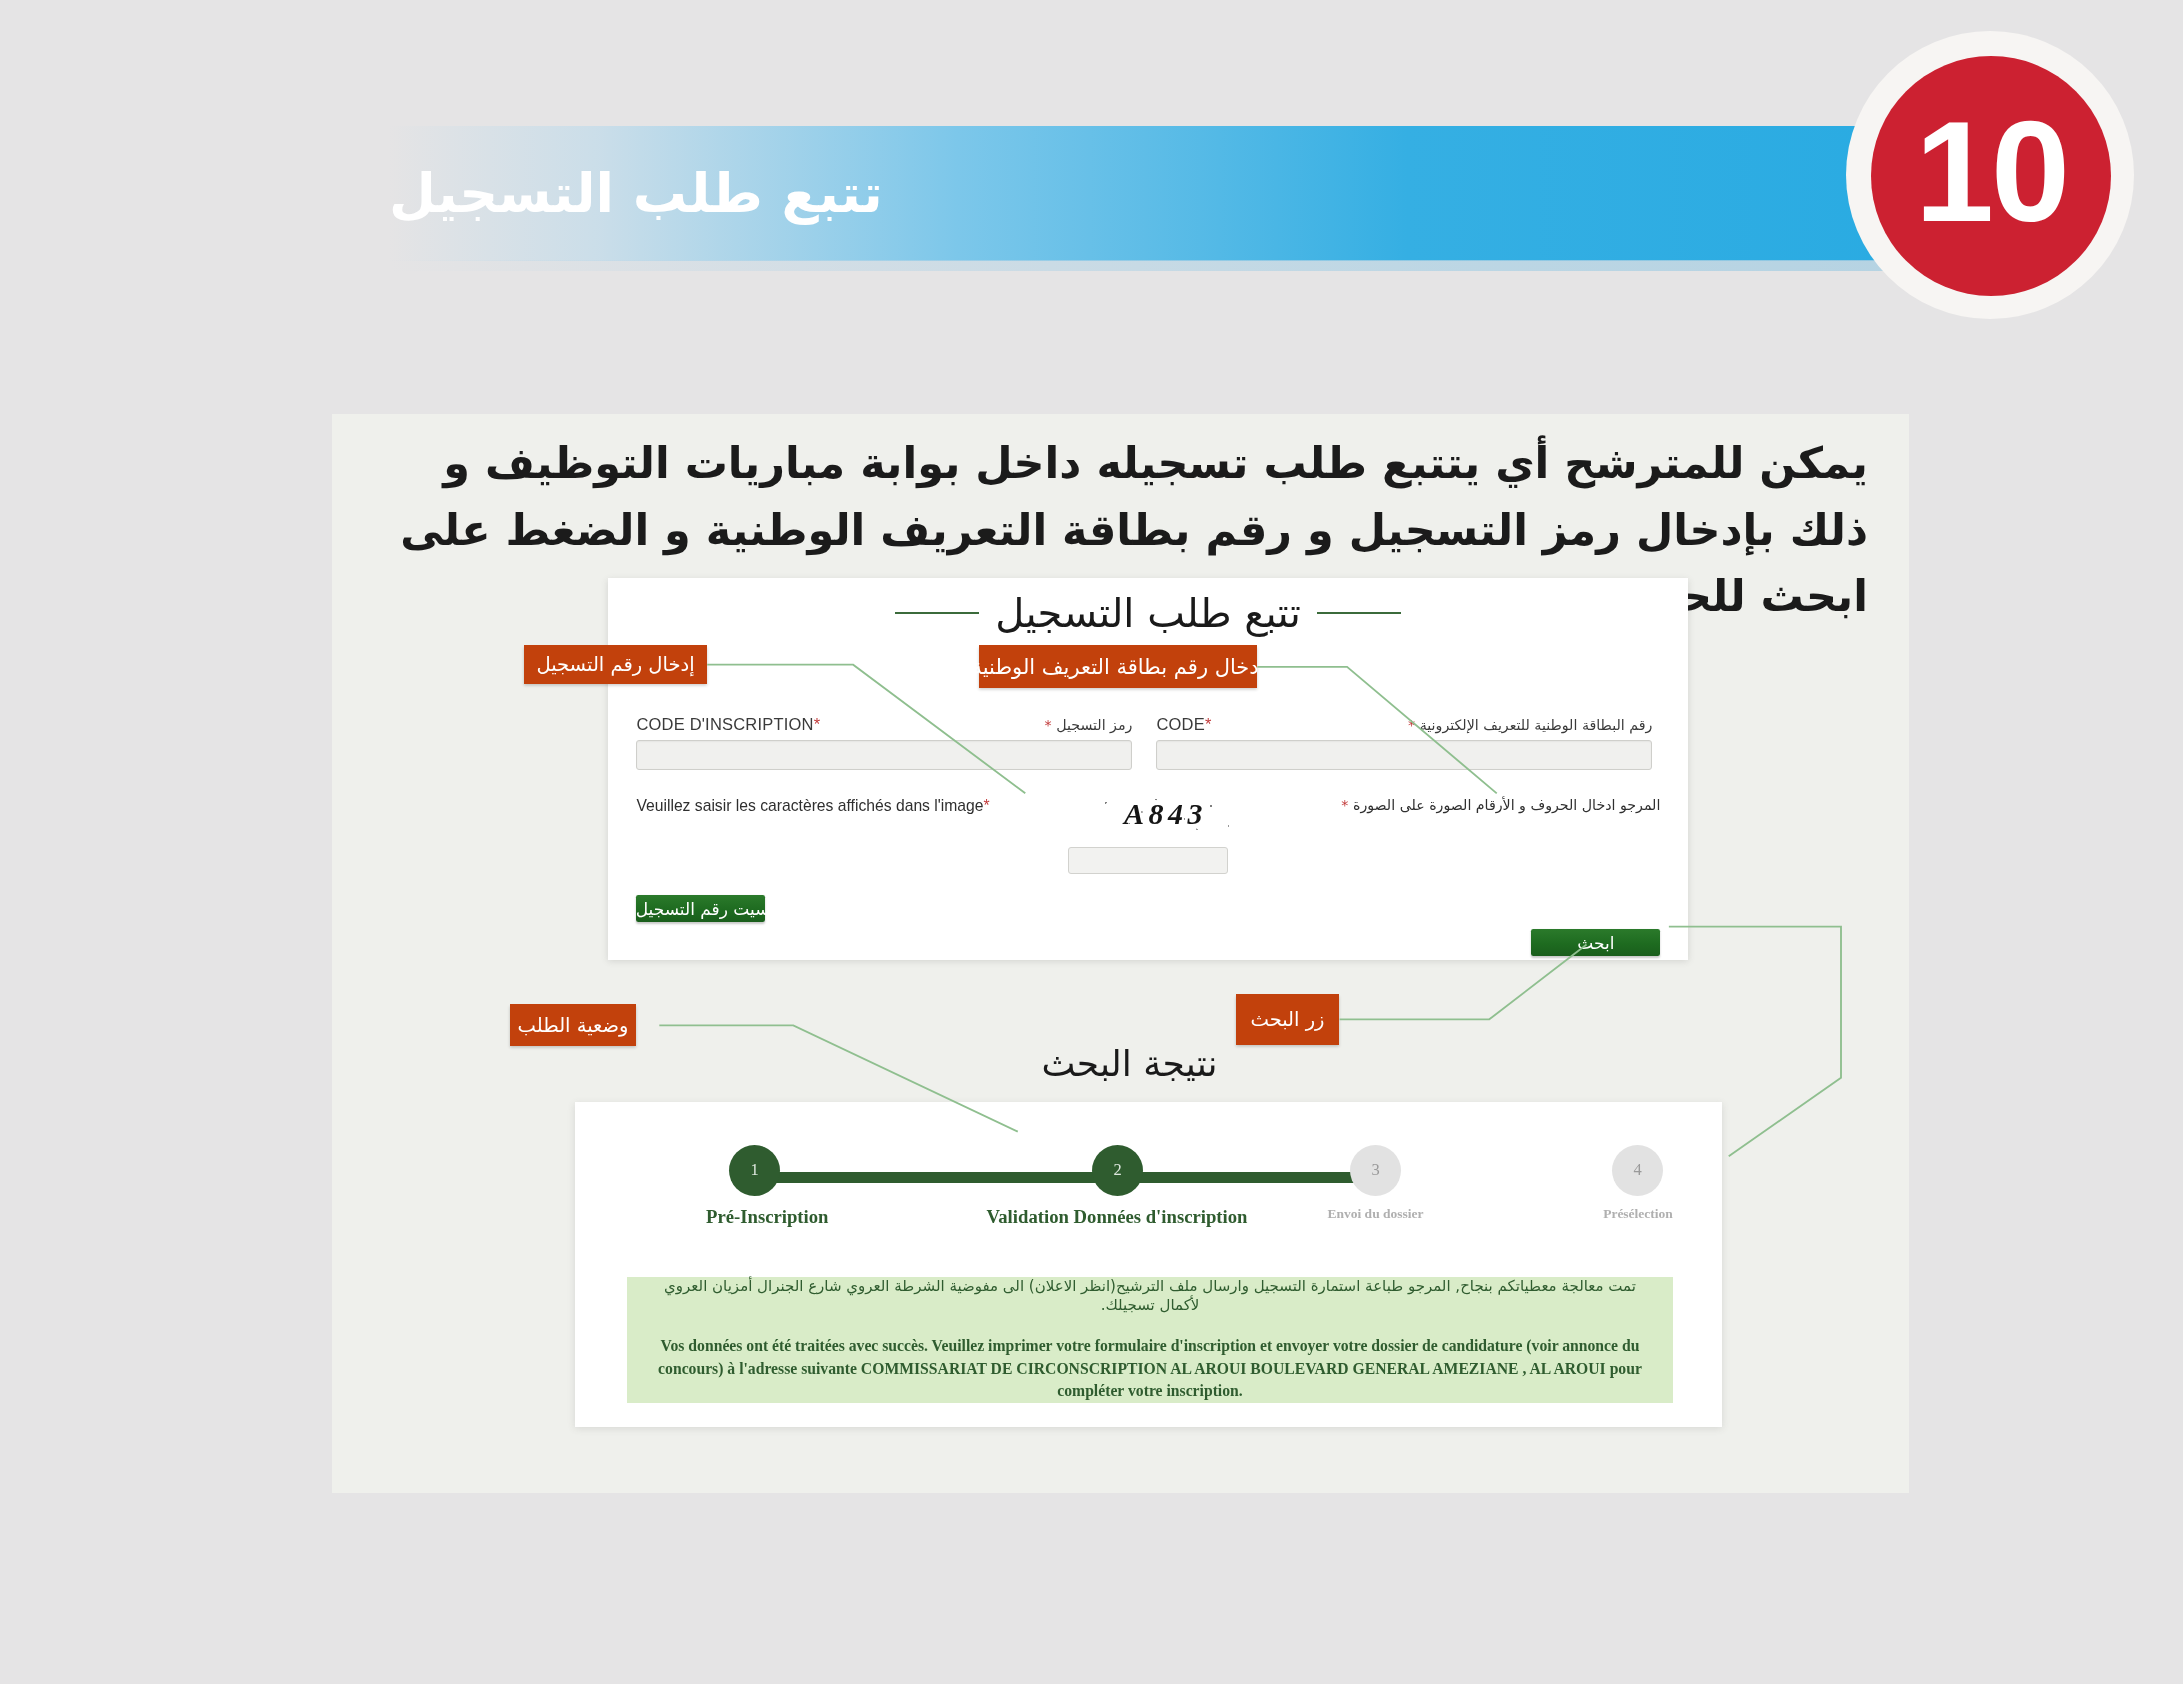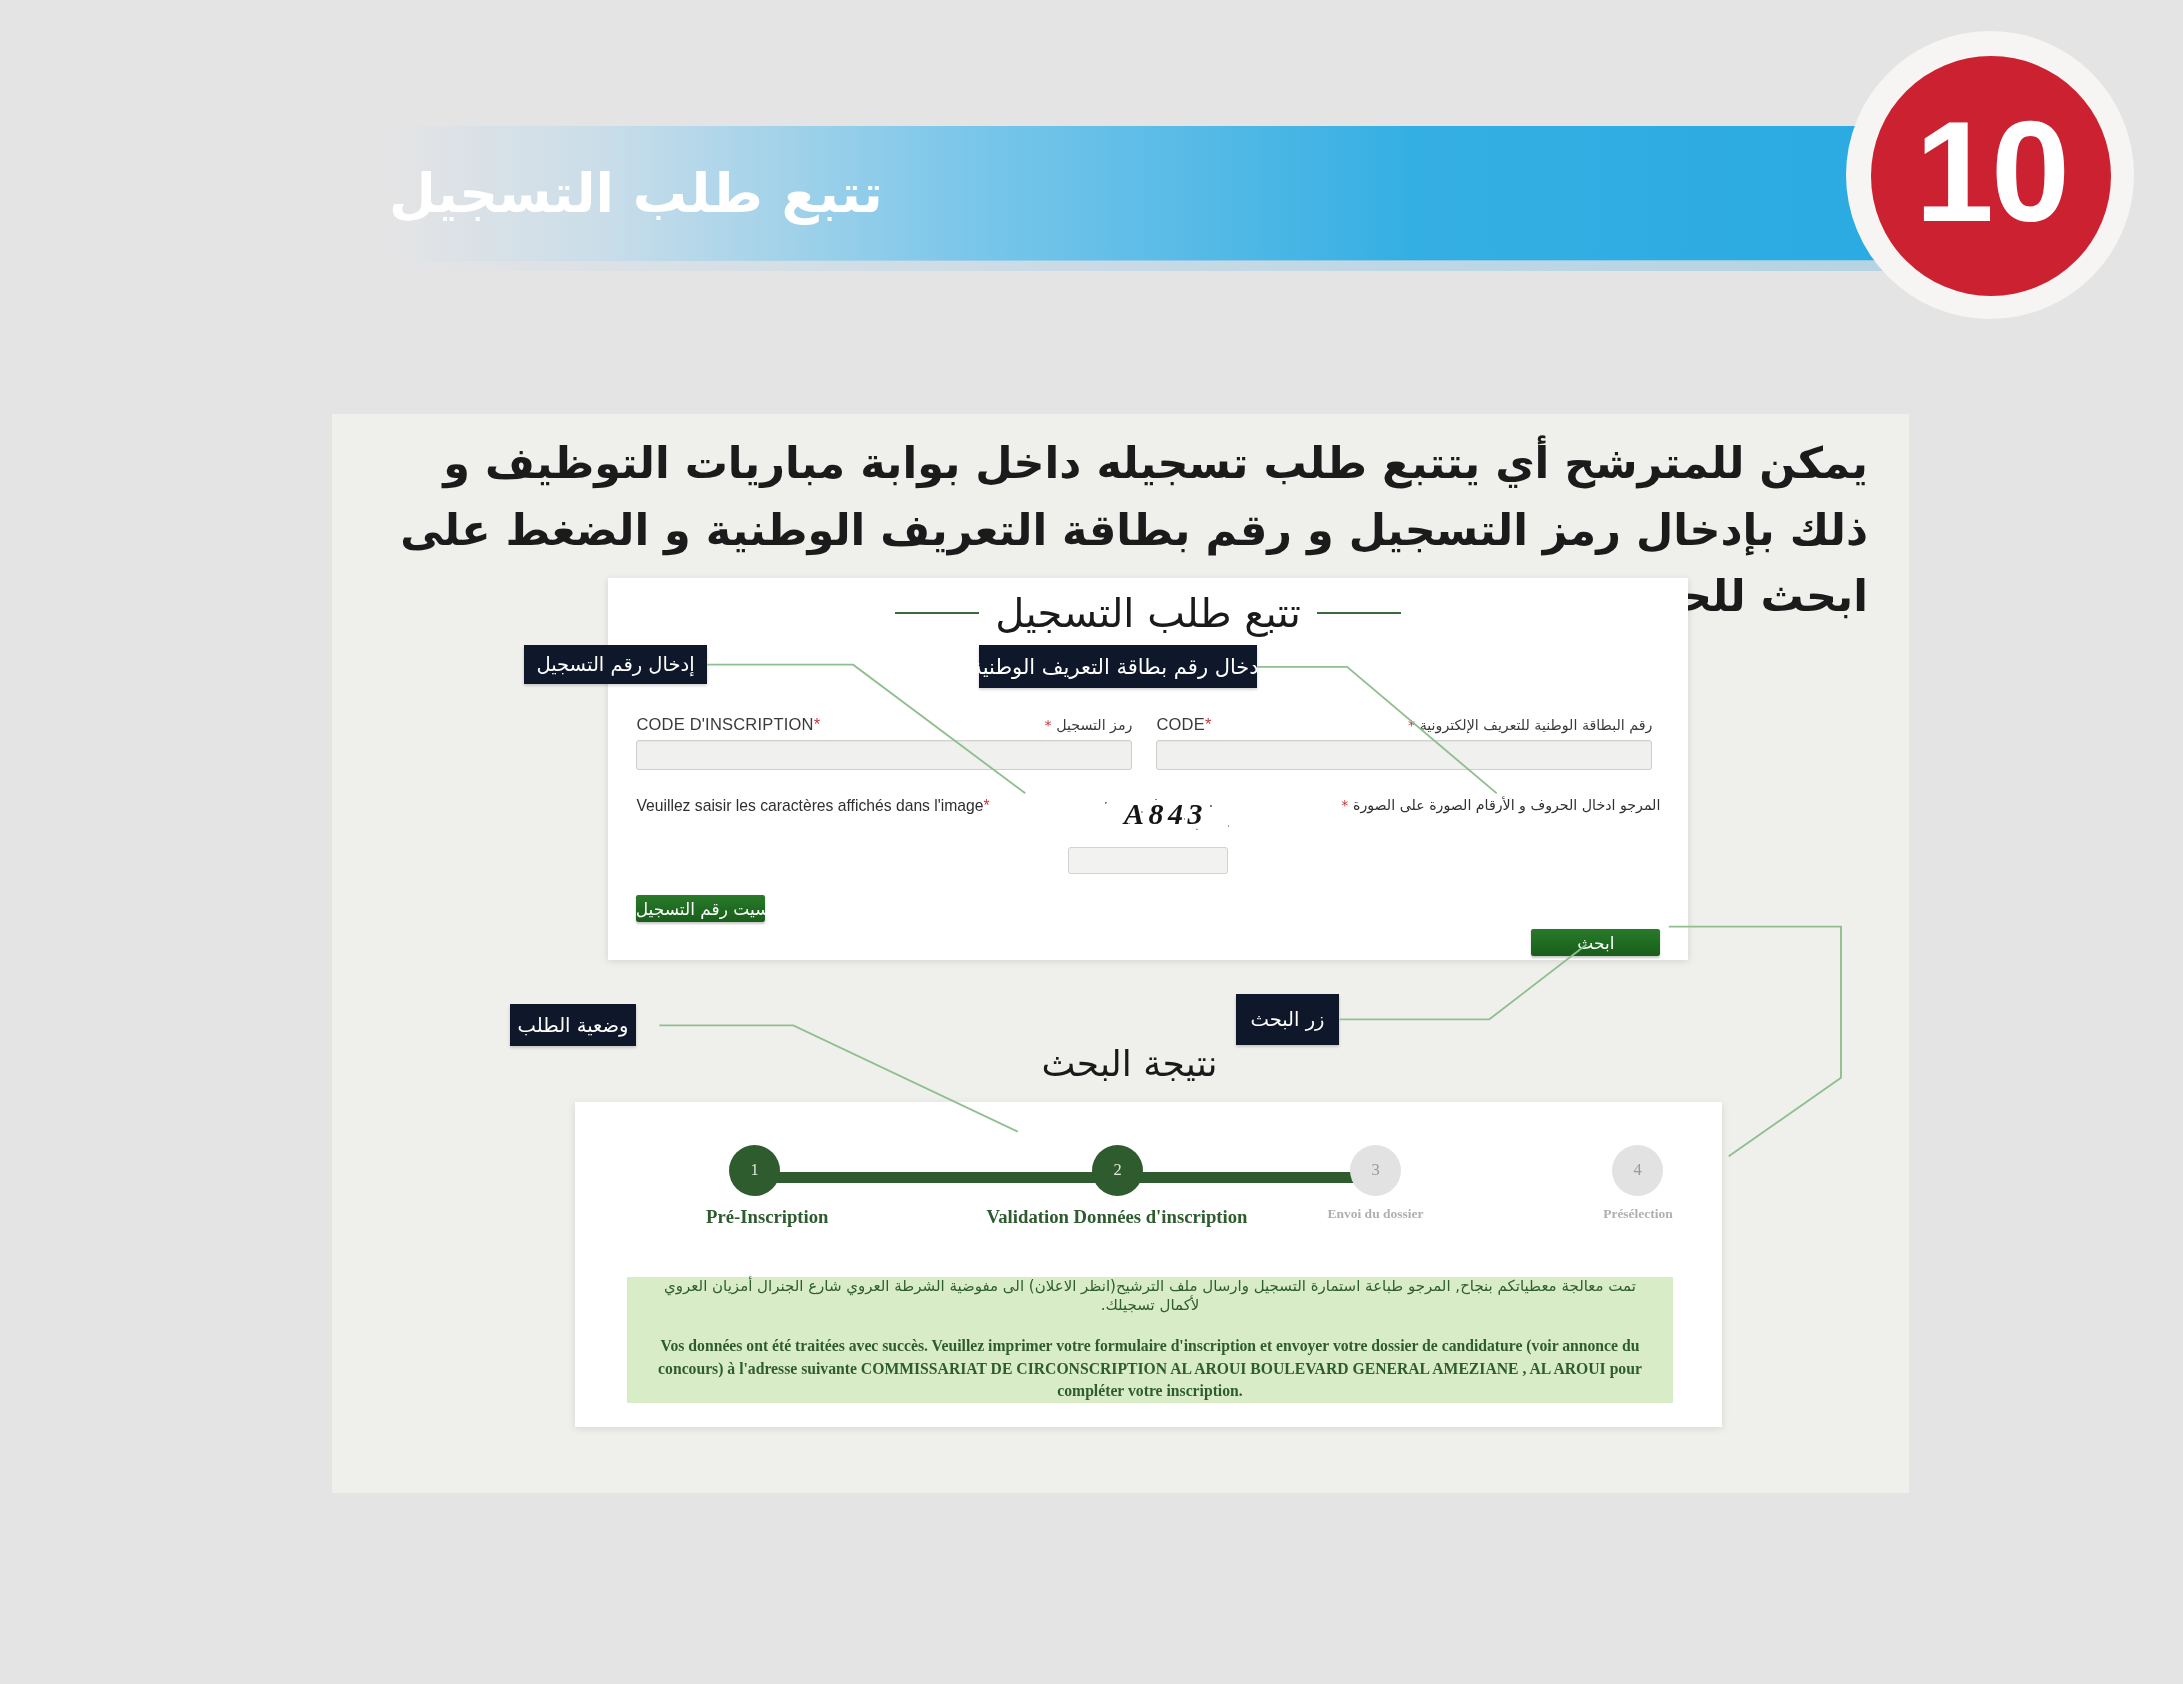--- a/index.html
+++ b/index.html
@@ -390,21 +390,21 @@
     color: #2f5c2f;
     font-size: 15.7px;
     font-family: "Liberation Serif", "DejaVu Serif", serif;
     font-weight: bold;
     line-height: 1.45;
   }
 
   
   .callout {
     position: absolute;
-    background: #0f172a;
+    background: #c2410c;
     color: #ffffff;
     direction: rtl;
     display: flex;
     align-items: center;
     justify-content: center;
     font-family: "DejaVu Sans", "Liberation Sans", sans-serif;
     box-shadow: 0 1.5px 3px rgba(0,0,0,0.2);
     white-space: nowrap;
   }
   .co-code      { left: 524px;  top: 645px;  width: 183px; height: 39px; font-size: 19.5px; }

